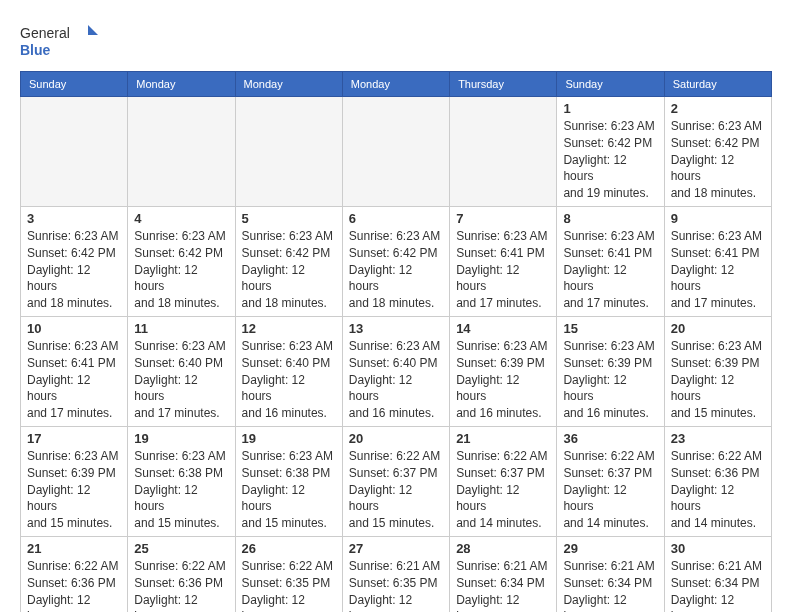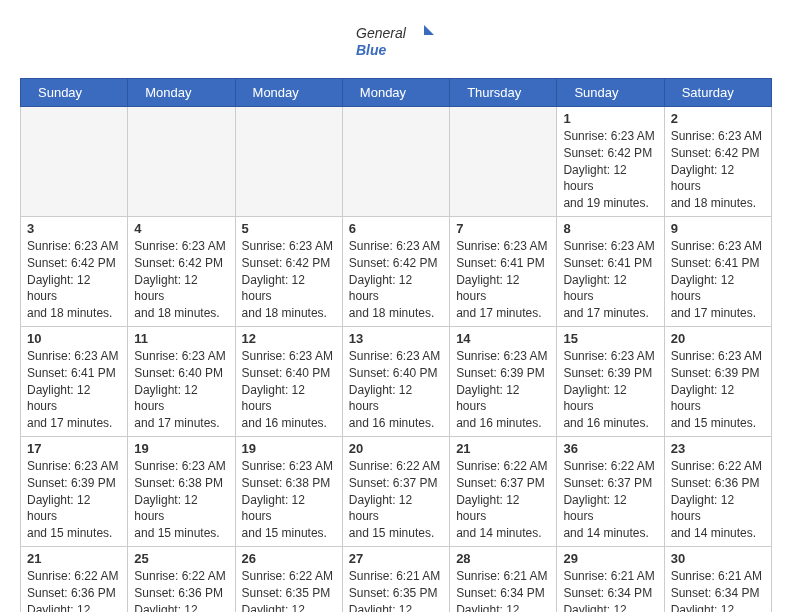--- a/index.html
+++ b/index.html
@@ -5,24 +5,23 @@
     * { box-sizing: border-box; margin: 0; padding: 0; }
     body {
       font-family: Arial, sans-serif;
       background: #fff;
       width: 792px;
       min-height: 612px;
       padding: 20px;
     }
     .header-area {
       display: flex;
-      justify-content: center;
+      justify-content: flex-start;
       align-items: flex-start;
-      margin-bottom: 18px;
-      font-style: italic;
+      margin-bottom: 11px;
     }
     .logo {
       display: flex;
       align-items: center;
       gap: 4px;
     }
     .title-area {
       text-align: right;
     }
     .title-area h1 {
@@ -37,22 +36,22 @@
     }
     .calendar {
       width: 100%;
       border-collapse: collapse;
       border: 1px solid #ccc;
     }
     .calendar th {
       background: #3a6bbf;
       color: #fff;
       text-align: left;
-      padding: 6px 17px;
-      font-size: 13px;
+      padding: 6px 8px;
+      font-size: 11px;
       font-weight: normal;
       border: 1px solid #2e55a0;
     }
     .calendar td {
       vertical-align: top;
       border: 1px solid #ccc;
       padding: 4px 6px;
       width: calc(100%/7);
       min-height: 80px;
       height: 80px;

